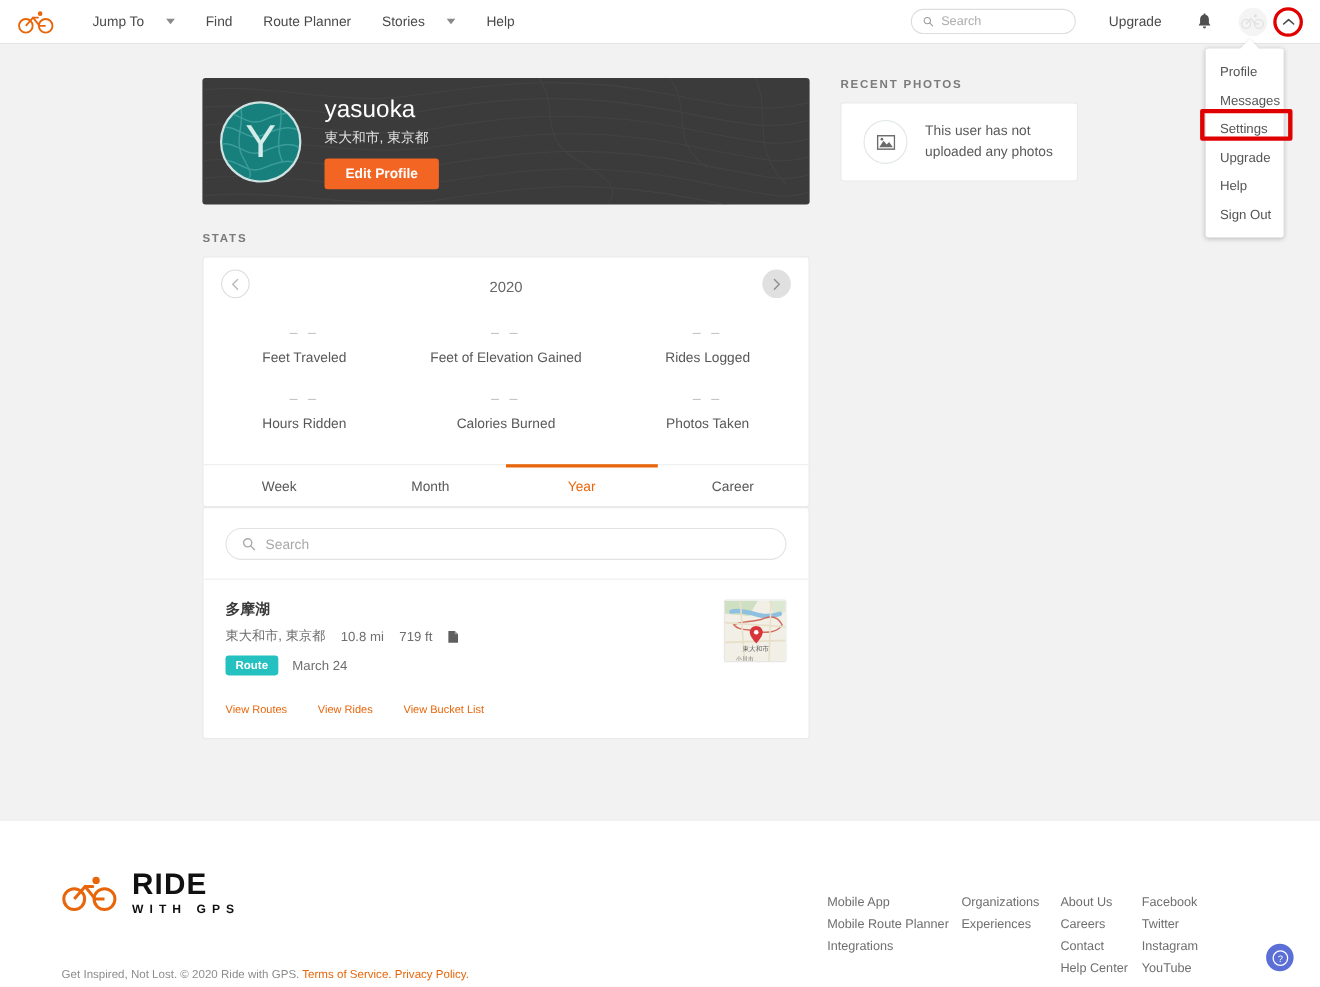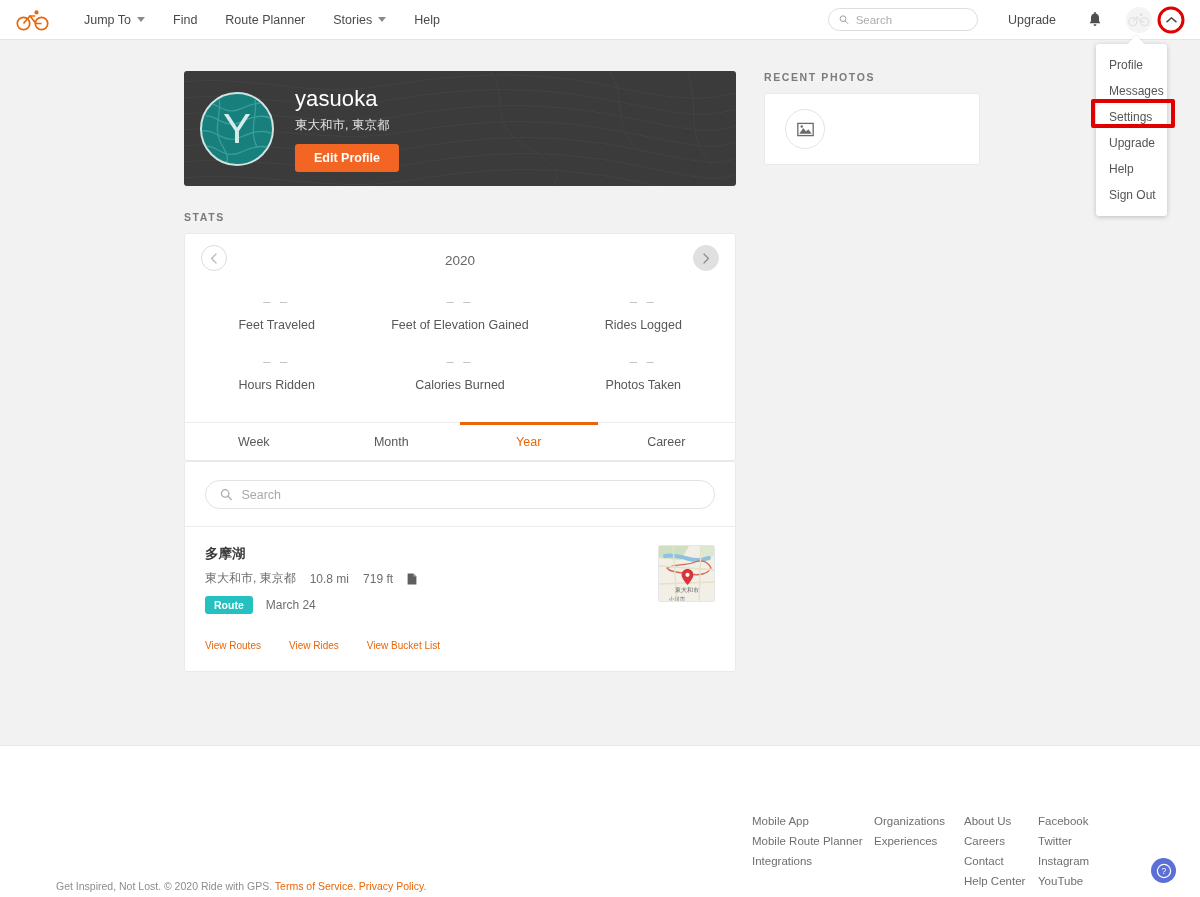--- a/index.html
+++ b/index.html
@@ -15,21 +15,21 @@
   
   .header {
     position: absolute; top: 0; left: 0; width: 1200px; height: 40px;
     background: #fff; border-bottom: 1px solid #e4e4e4;
     display: flex; align-items: center; z-index: 40;
   }
   .logo-mark { margin-left: 14px; width: 38px; height: 26px; display:flex; align-items:center; justify-content:center; }
   .nav-links { display: flex; align-items: center; margin-left: 18px; }
   .nav-link {
     font-size: 12.5px; color: #4a4a4a; padding: 0 14px; cursor: pointer;
-    display: flex; align-items: center; gap: 6px; white-space: nowrap;
+    display: flex; align-items: center; gap: 20px; white-space: nowrap;
   }
   .caret { width: 0; height: 0; border-left: 4px solid transparent; border-right: 4px solid transparent; border-top: 5px solid #8a8a8a; display:inline-block; }
 
   .header-right { margin-left: auto; display: flex; align-items: center; gap: 0; padding-right: 14px; }
   .search-box {
     width: 150px; height: 23px; border: 1px solid #ddd; border-radius: 12px;
     display: flex; align-items: center; padding: 0 10px; gap: 7px; background: #fff;
     margin-right: 30px;
   }
   .search-box input {
@@ -427,25 +427,42 @@
     <div class="col-right">
       <div class="section-title right-title">RECENT PHOTOS</div>
       <div class="photos-card">
         <div class="photo-circle">
           <svg width="17" height="15" viewBox="0 0 18 16">
             <rect x="0.8" y="1.5" width="16.4" height="13" fill="#fff" stroke="#6b6b6b" stroke-width="1.4"></rect>
             <path d="M2.4 12.6 L6.6 6.4 L9.6 10 L12 7.6 L15.6 12.6 Z" fill="#6b6b6b"></path>
             <circle cx="5" cy="4.8" r="1.3" fill="#6b6b6b"></circle>
           </svg>
         </div>
+        <div class="photos-text">
+          <div>This user has not</div>
+          <div>uploaded any photos</div>
+        </div>
       </div>
     </div>
   </div>
 
   <div class="footer">
+    <div class="footer-logo">
+      <svg width="52" height="34" viewBox="0 0 34 22">
+        <circle cx="7.5" cy="14.5" r="6.2" fill="none" stroke="#e8660b" stroke-width="1.8"></circle>
+        <circle cx="25.5" cy="14.5" r="6.2" fill="none" stroke="#e8660b" stroke-width="1.8"></circle>
+        <path d="M7.5 14.5 L14 7 L20 14.5 L25.5 14.5" fill="none" stroke="#e8660b" stroke-width="1.8" stroke-linejoin="round"></path>
+        <path d="M14 7 L18.5 7" stroke="#e8660b" stroke-width="1.8" stroke-linecap="round"></path>
+        <circle cx="20.5" cy="3.4" r="2.2" fill="#e8660b"></circle>
+      </svg>
+      <div class="fl-text">
+        <div class="fl-ride">RIDE</div>
+        <div class="fl-with">WITH GPS</div>
+      </div>
+    </div>
 
     <div class="footer-cols">
       <div class="fcol fcol-1">
         <div class="flink">Mobile App</div>
         <div class="flink">Mobile Route Planner</div>
         <div class="flink">Integrations</div>
       </div>
       <div class="fcol fcol-2">
         <div class="flink">Organizations</div>
         <div class="flink">Experiences</div>

